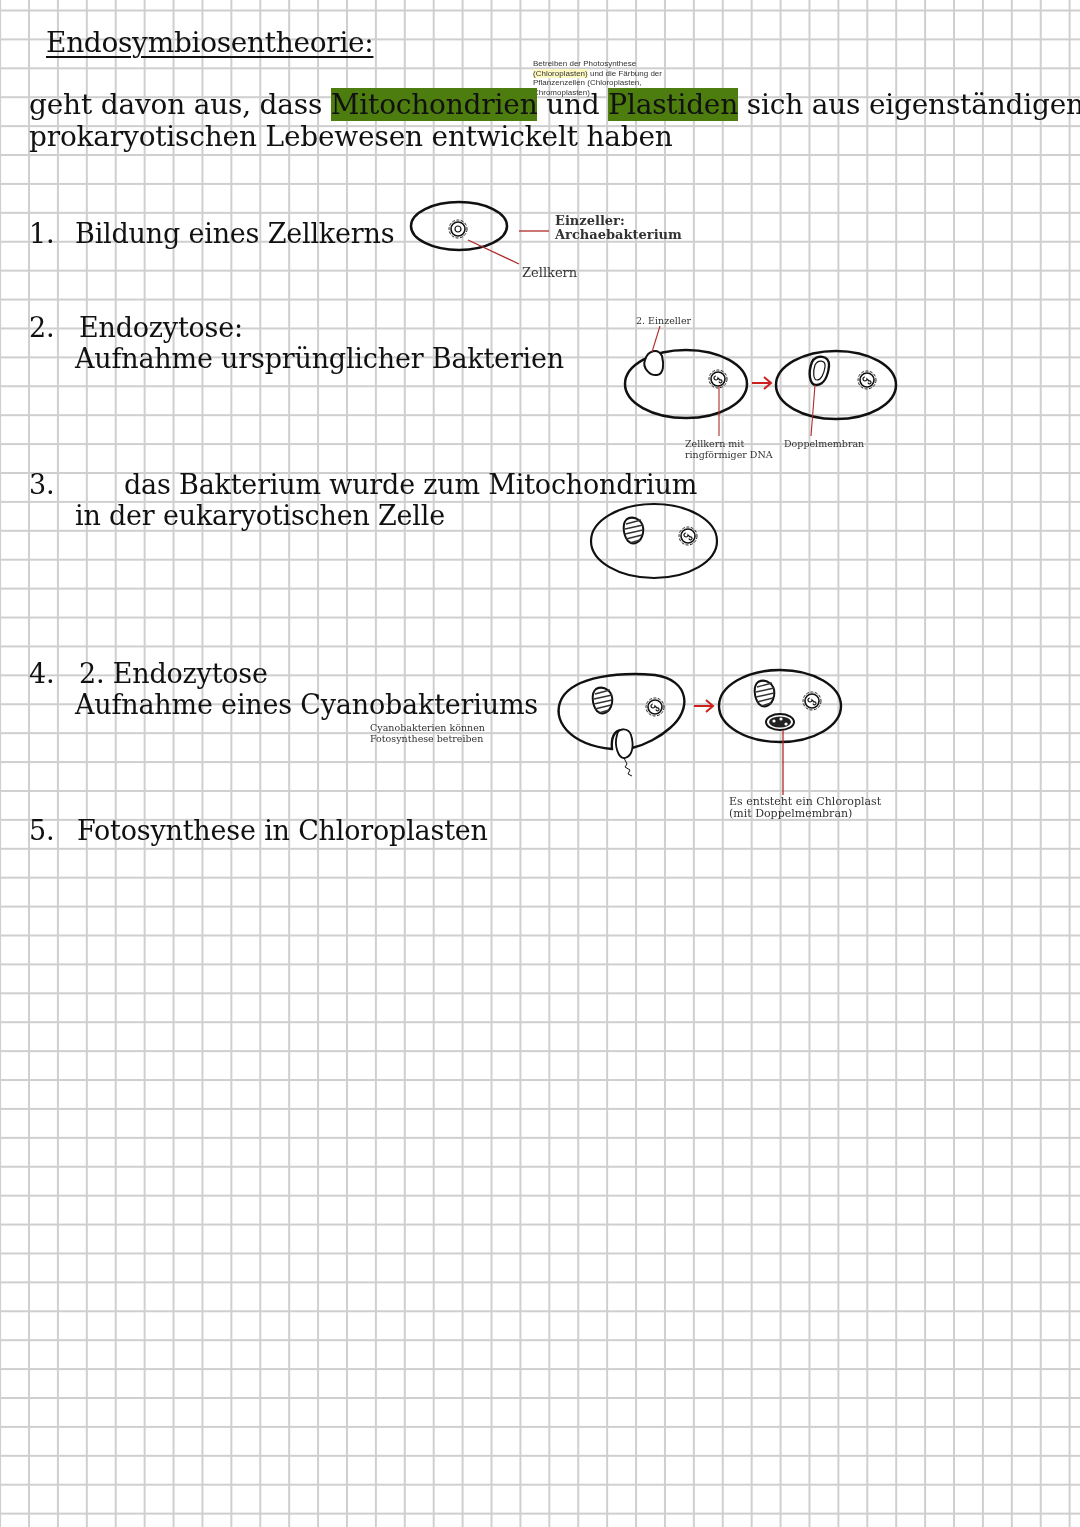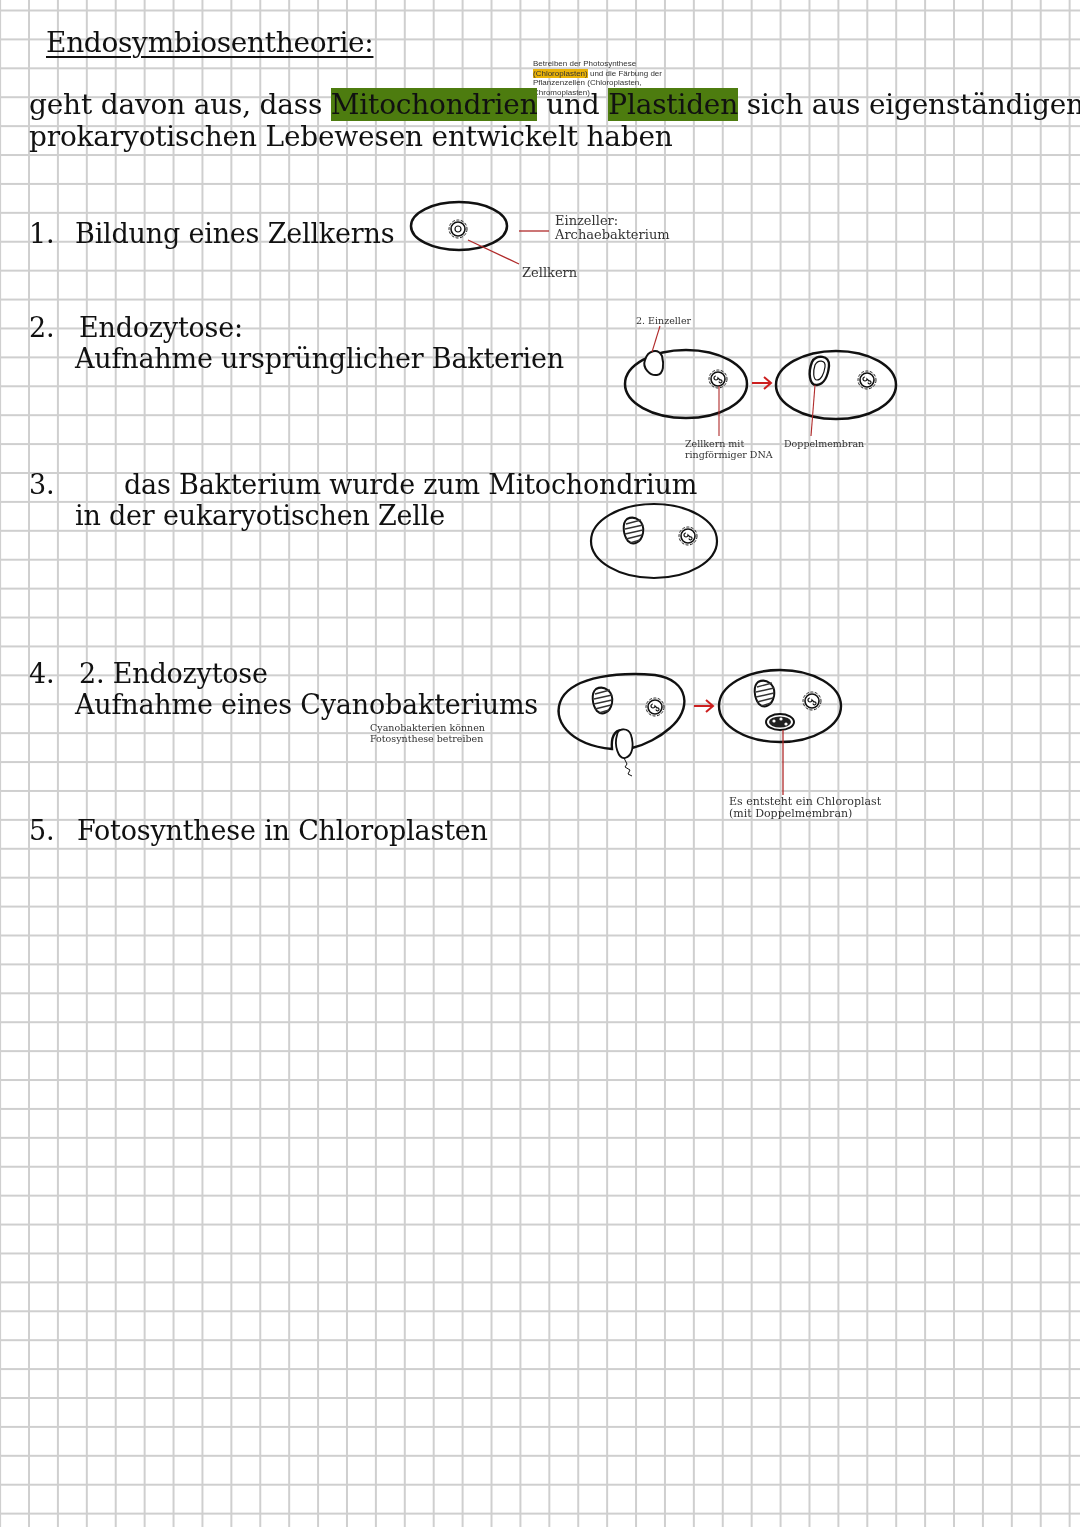--- a/index.html
+++ b/index.html
@@ -12,21 +12,21 @@
     background-size: 28.92px 28.92px;
     background-position: -0.9px 9.5px;
     font-family: "DejaVu Serif", "Liberation Serif", serif;
     color: #111;
   }
   .abs { position: absolute; white-space: nowrap; }
   .title { left: 30px; top: 26px; font-size: 28px; text-decoration: underline; text-underline-offset: 4px; text-decoration-thickness: 2px; letter-spacing: -0.3px; padding-left: 16px; }
   .intro { left: 29px; top: 89px; font-size: 28px; line-height: 32px; letter-spacing: -0.2px; }
   .hl { background: #4d7c0f; }
   .note-small { font-family: "Liberation Sans", sans-serif; font-size: 8px; line-height: 9.5px; color: #333; }
-  .hlsmall { background: #eab308; }
+  .hlsmall { background: #fef9c3; }
   .step { font-size: 27px; line-height: 31px; letter-spacing: -0.2px; }
   .num { position: absolute; }
   .lbl { font-size: 13px; line-height: 14px; color: #333; }
   .lbl-s { font-size: 9.5px; line-height: 10.5px; color: #333; }
   svg { position: absolute; left: 0; top: 0; }
 </style>
 </head>
 <body>
 
 <div class="abs title">Endosymbiosentheorie:</div>
@@ -68,21 +68,21 @@
 <div class="abs lbl-s" style="left:326px; top:723px;margin-left:44px;">
   <div>Cyanobakterien können</div>
   <div>Fotosynthese betreiben</div>
 </div>
 
 <div class="abs step" style="left:29px; top:815px;">
   <span class="num" style="left:0;">5.</span>
   <div style="position:absolute; left:48px; top:0;">Fotosynthese in Chloroplasten</div>
 </div>
 
-<div class="abs lbl" style="left:555px; top:214px;">
+<div class="abs lbl" style="left:555px; top:214px;font-weight:bold;">
   <div>Einzeller:</div>
   <div>Archaebakterium</div>
 </div>
 <div class="abs lbl" style="left:522px; top:266px;">Zellkern</div>
 <div class="abs lbl-s" style="left:636px; top:316px;">2. Einzeller</div>
 <div class="abs lbl-s" style="left:685px; top:439px;">
   <div>Zellkern mit</div>
   <div>ringförmiger DNA</div>
 </div>
 <div class="abs lbl-s" style="left:784px; top:439px;">Doppelmembran</div>

